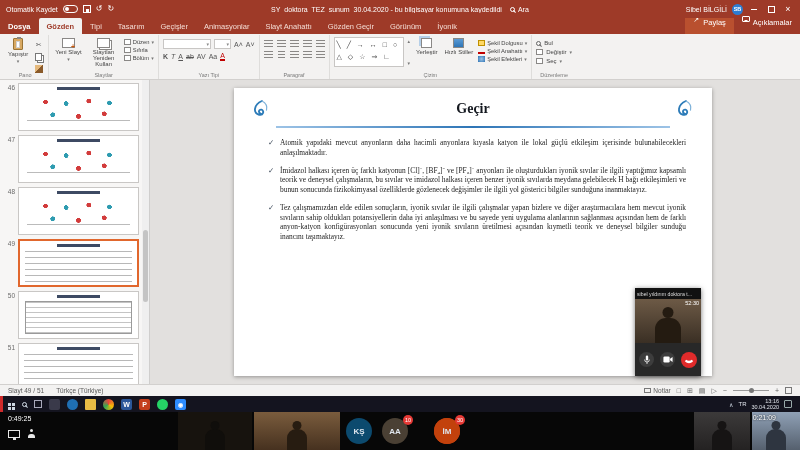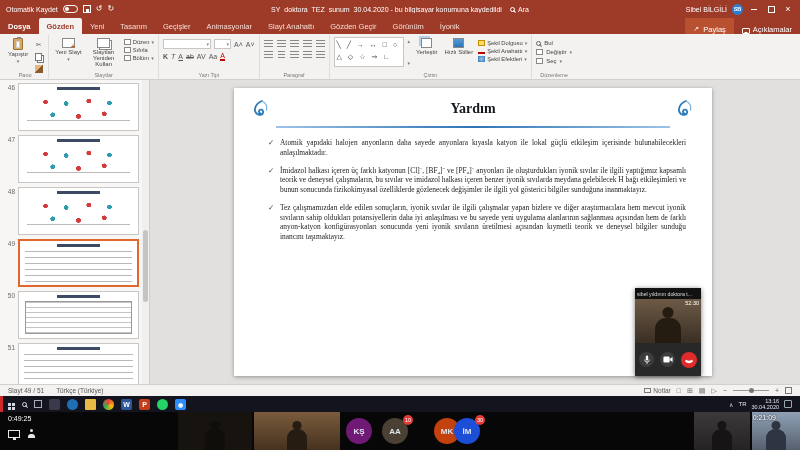--- a/index.html
+++ b/index.html
@@ -24,21 +24,21 @@
   .wmin::after{content:"";width:6px;height:1px;background:#fff}
   .wmax::after{content:"";width:5px;height:5px;border:1px solid #fff}
   .wclose::after{content:"×";color:#fff;font-size:9px}
 
   
   .tabsrow{position:absolute;top:18px;left:0;right:0;height:16px;background:#9e3a28;display:flex;align-items:stretch;color:#f4dcd4;font-size:7.5px}
   .tab{padding:0 8px;display:flex;align-items:center;white-space:nowrap}
   .tab.file{color:#fff;font-weight:bold}
   .tab.selected{background:#f3f2f1;color:#9e3a28;font-weight:bold;border-radius:2px 2px 0 0}
   .tabs-spacer{flex:1}
-  .tab-action{display:flex;align-items:flex-end;gap:3px;padding:0 8px;color:#fff;white-space:nowrap}
+  .tab-action{display:flex;align-items:flex-start;gap:3px;padding:0 8px;color:#fff;white-space:nowrap}
   .tab-action.share{background:#b9502f}
   .ic-share{width:7px;height:7px;position:relative}
   .ic-share::after{content:"↗";position:absolute;left:0;top:-2px;font-size:7px;color:#fff}
   .ic-comment{width:8px;height:6px;border:1px solid #fff;border-radius:1px;position:relative;margin-top:-2px}
   .ic-comment::after{content:"";position:absolute;left:1px;bottom:-3px;border:2px solid transparent;border-top-color:#fff}
 
   
   .ribbon{position:absolute;top:34px;left:0;right:0;height:46px;background:#f3f2f1;border-bottom:1px solid #d2d0ce;display:flex;align-items:stretch;color:#444;font-size:6px;padding:1px 2px 0}
   .rgroup{position:relative;display:flex;align-items:flex-start;gap:3px;padding:2px 4px 9px;border-right:1px solid #dedddb}
   .glabel{position:absolute;bottom:1px;left:0;right:0;text-align:center;font-size:5.5px;color:#7a7a7a}
@@ -153,22 +153,22 @@
   .ic-person{width:9px;height:9px;position:relative}
   .ic-person::before{content:"";position:absolute;left:3px;top:0;width:3px;height:3px;border-radius:50%;background:#e8e8e8}
   .ic-person::after{content:"";position:absolute;left:1px;bottom:0;width:7px;height:4px;border-radius:3px 3px 0 0;background:#e8e8e8}
   .tile{position:absolute;top:0;height:38px;overflow:hidden}
   .tile::before{content:"";position:absolute;left:50%;top:9px;transform:translateX(-50%);width:9px;height:9px;border-radius:50%;background:var(--sil,#1a1a1a)}
   .tile::after{content:"";position:absolute;left:50%;top:17px;transform:translateX(-50%);width:20px;height:21px;border-radius:9px 9px 0 0;background:var(--sil,#1a1a1a)}
   .tileA{left:178px;width:74px;background:#17130e;--sil:#100e0b}
   .tileB{left:254px;width:86px;background:linear-gradient(#7a5c3d,#46311f);--sil:#271c11}
   .tileC{left:694px;width:56px;background:linear-gradient(#3c3a3a,#242222);--sil:#161414}
   .tileD{left:752px;width:48px;background:linear-gradient(#8fa0b5,#55606e);--sil:#2e3540}
-  .pav{position:absolute;top:6px;width:26px;height:26px;border-radius:50%;display:flex;align-items:center;justify-content:center;font-size:8px;font-weight:bold;color:#dfe6ee;background:#701a75}
-  .pav1{left:346px}.pav2{left:382px;background:#4a4034}.pav3{left:434px;background:#c2410c}.pav4{left:454px;background:#1d4ed8}
+  .pav{position:absolute;top:6px;width:26px;height:26px;border-radius:50%;display:flex;align-items:center;justify-content:center;font-size:8px;font-weight:bold;color:#dfe6ee;background:#0c4a6e}
+  .pav1{left:346px}.pav2{left:382px;background:#4a4034}.pav3{left:434px;background:#c2410c}.pav4{left:434px;background:#c2410c}
   .badge{position:absolute;top:-3px;right:-5px;min-width:10px;height:10px;border-radius:5px;background:#e53935;color:#fff;font-size:5.5px;display:flex;align-items:center;justify-content:center;padding:0 1px;font-weight:normal}
   .time-r{position:absolute;right:24px;top:2px;font-size:7px;z-index:4;text-shadow:0 0 2px #000}
 
   
   .fwin{position:absolute;right:99px;top:288px;width:66px;height:88px;background:#1f1f1f;box-shadow:0 1px 5px rgba(0,0,0,.55);z-index:5}
   .fw-head{height:11px;background:#111;display:flex;align-items:center;gap:2px;padding:0 2px;font-size:5.2px;color:#ddd;white-space:nowrap;overflow:hidden}
   .fw-video{position:relative;height:44px;background:linear-gradient(#6d5a46,#3a2f24)}
   .fw-video::before{content:"";position:absolute;left:50%;top:8px;transform:translateX(-50%);width:11px;height:11px;border-radius:50%;background:#241b11}
   .fw-video::after{content:"";position:absolute;left:50%;top:19px;transform:translateX(-50%);width:26px;height:25px;border-radius:11px 11px 0 0;background:#241b11}
   .fw-timer{position:absolute;right:2px;top:1px;font-size:5.5px;color:#fff}
@@ -200,21 +200,21 @@
       <span class="avatar">SB</span>
       <span class="wbtn wmin"></span>
       <span class="wbtn wmax"></span>
       <span class="wbtn wclose"></span>
     </div>
   </div>
 
   <div class="tabsrow">
     <span class="tab file">Dosya</span>
     <span class="tab selected">Gözden</span>
-    <span class="tab">Yeni</span>
+    <span class="tab">Tipi</span>
     <span class="tab">Tasarım</span>
     <span class="tab">Geçişler</span>
     <span class="tab">Animasyonlar</span>
     <span class="tab">Slayt Anahattı</span>
     <span class="tab">Gözden Geçir</span>
     <span class="tab">Görünüm</span>
     <span class="tab">İyonik</span>
     <span class="tabs-spacer"></span>
     <span class="tab-action share">
       <span class="ic-share"></span>
@@ -406,24 +406,24 @@
     <div class="slidearea">
       <div class="slide">
         <svg class="logo left" viewBox="0 0 24 28">
           <path d="M13 2 C4 6 3 15 10 17 C14.5 18 16 12.5 12.5 11.5 C9.5 10.7 8.5 15 12 16" stroke="#2c7bb8" stroke-width="2" fill="none" stroke-linecap="round"></path>
           <path d="M13 2 C17 4 19 8 18 12" stroke="#7fb2d9" stroke-width="1.3" fill="none" stroke-linecap="round"></path>
         </svg>
         <svg class="logo right" viewBox="0 0 24 28">
           <path d="M13 2 C4 6 3 15 10 17 C14.5 18 16 12.5 12.5 11.5 C9.5 10.7 8.5 15 12 16" stroke="#2c7bb8" stroke-width="2" fill="none" stroke-linecap="round"></path>
           <path d="M13 2 C17 4 19 8 18 12" stroke="#7fb2d9" stroke-width="1.3" fill="none" stroke-linecap="round"></path>
         </svg>
-        <div class="slide-title">Yardım</div>
+        <div class="slide-title">Geçir</div>
         <div class="slide-rule"></div>
         <div class="bullets">
-          <div class="bullet">Atomik yapıdaki halojen anyonların daha sayede anyonlara kıyasla katyon ile lokal güçlü etkileşim içerisinde bulunabilecekleri anlaşılmaktadır.</div>
+          <div class="bullet">Atomik yapıdaki mevcut anyonların daha hacimli anyonlara kıyasla katyon ile lokal güçlü etkileşim içerisinde bulunabilecekleri anlaşılmaktadır.</div>
           <div class="bullet">İmidazol halkası içeren üç farklı katyonun [Cl]⁻, [BF₄]⁻ ve [PF₆]⁻ anyonları ile oluşturdukları iyonik sıvılar ile ilgili yaptığımız kapsamlı teorik ve deneysel çalışmaların, bu sıvılar ve imidazol halkası içeren benzer iyonik sıvılarda meydana gelebilecek H bağı etkileşimleri ve bunun sonucunda fizikokimyasal özelliklerde gözlenecek değişimler ile ilgili yol gösterici bilgiler sunduğuna inanmaktayız.</div>
           <div class="bullet">Tez çalışmamızdan elde edilen sonuçların, iyonik sıvılar ile ilgili çalışmalar yapan bizlere ve diğer araştırmacılara hem mevcut iyonik sıvıların sahip oldukları potansiyellerin daha iyi anlaşılması ve bu sayede yeni uygulama alanlarının sağlanması açısından hem de farklı anyon-katyon konfigürasyonları sonucunda yeni iyonik sıvıların üretilmesi açısından kıymetli teorik ve deneysel bilgiler sunduğu inancını taşımaktayız.</div>
         </div>
       </div>
     </div>
   </div>
 
   <div class="statusbar">
     <span>Slayt 49 / 51</span>
     <span>Türkçe (Türkiye)</span>

